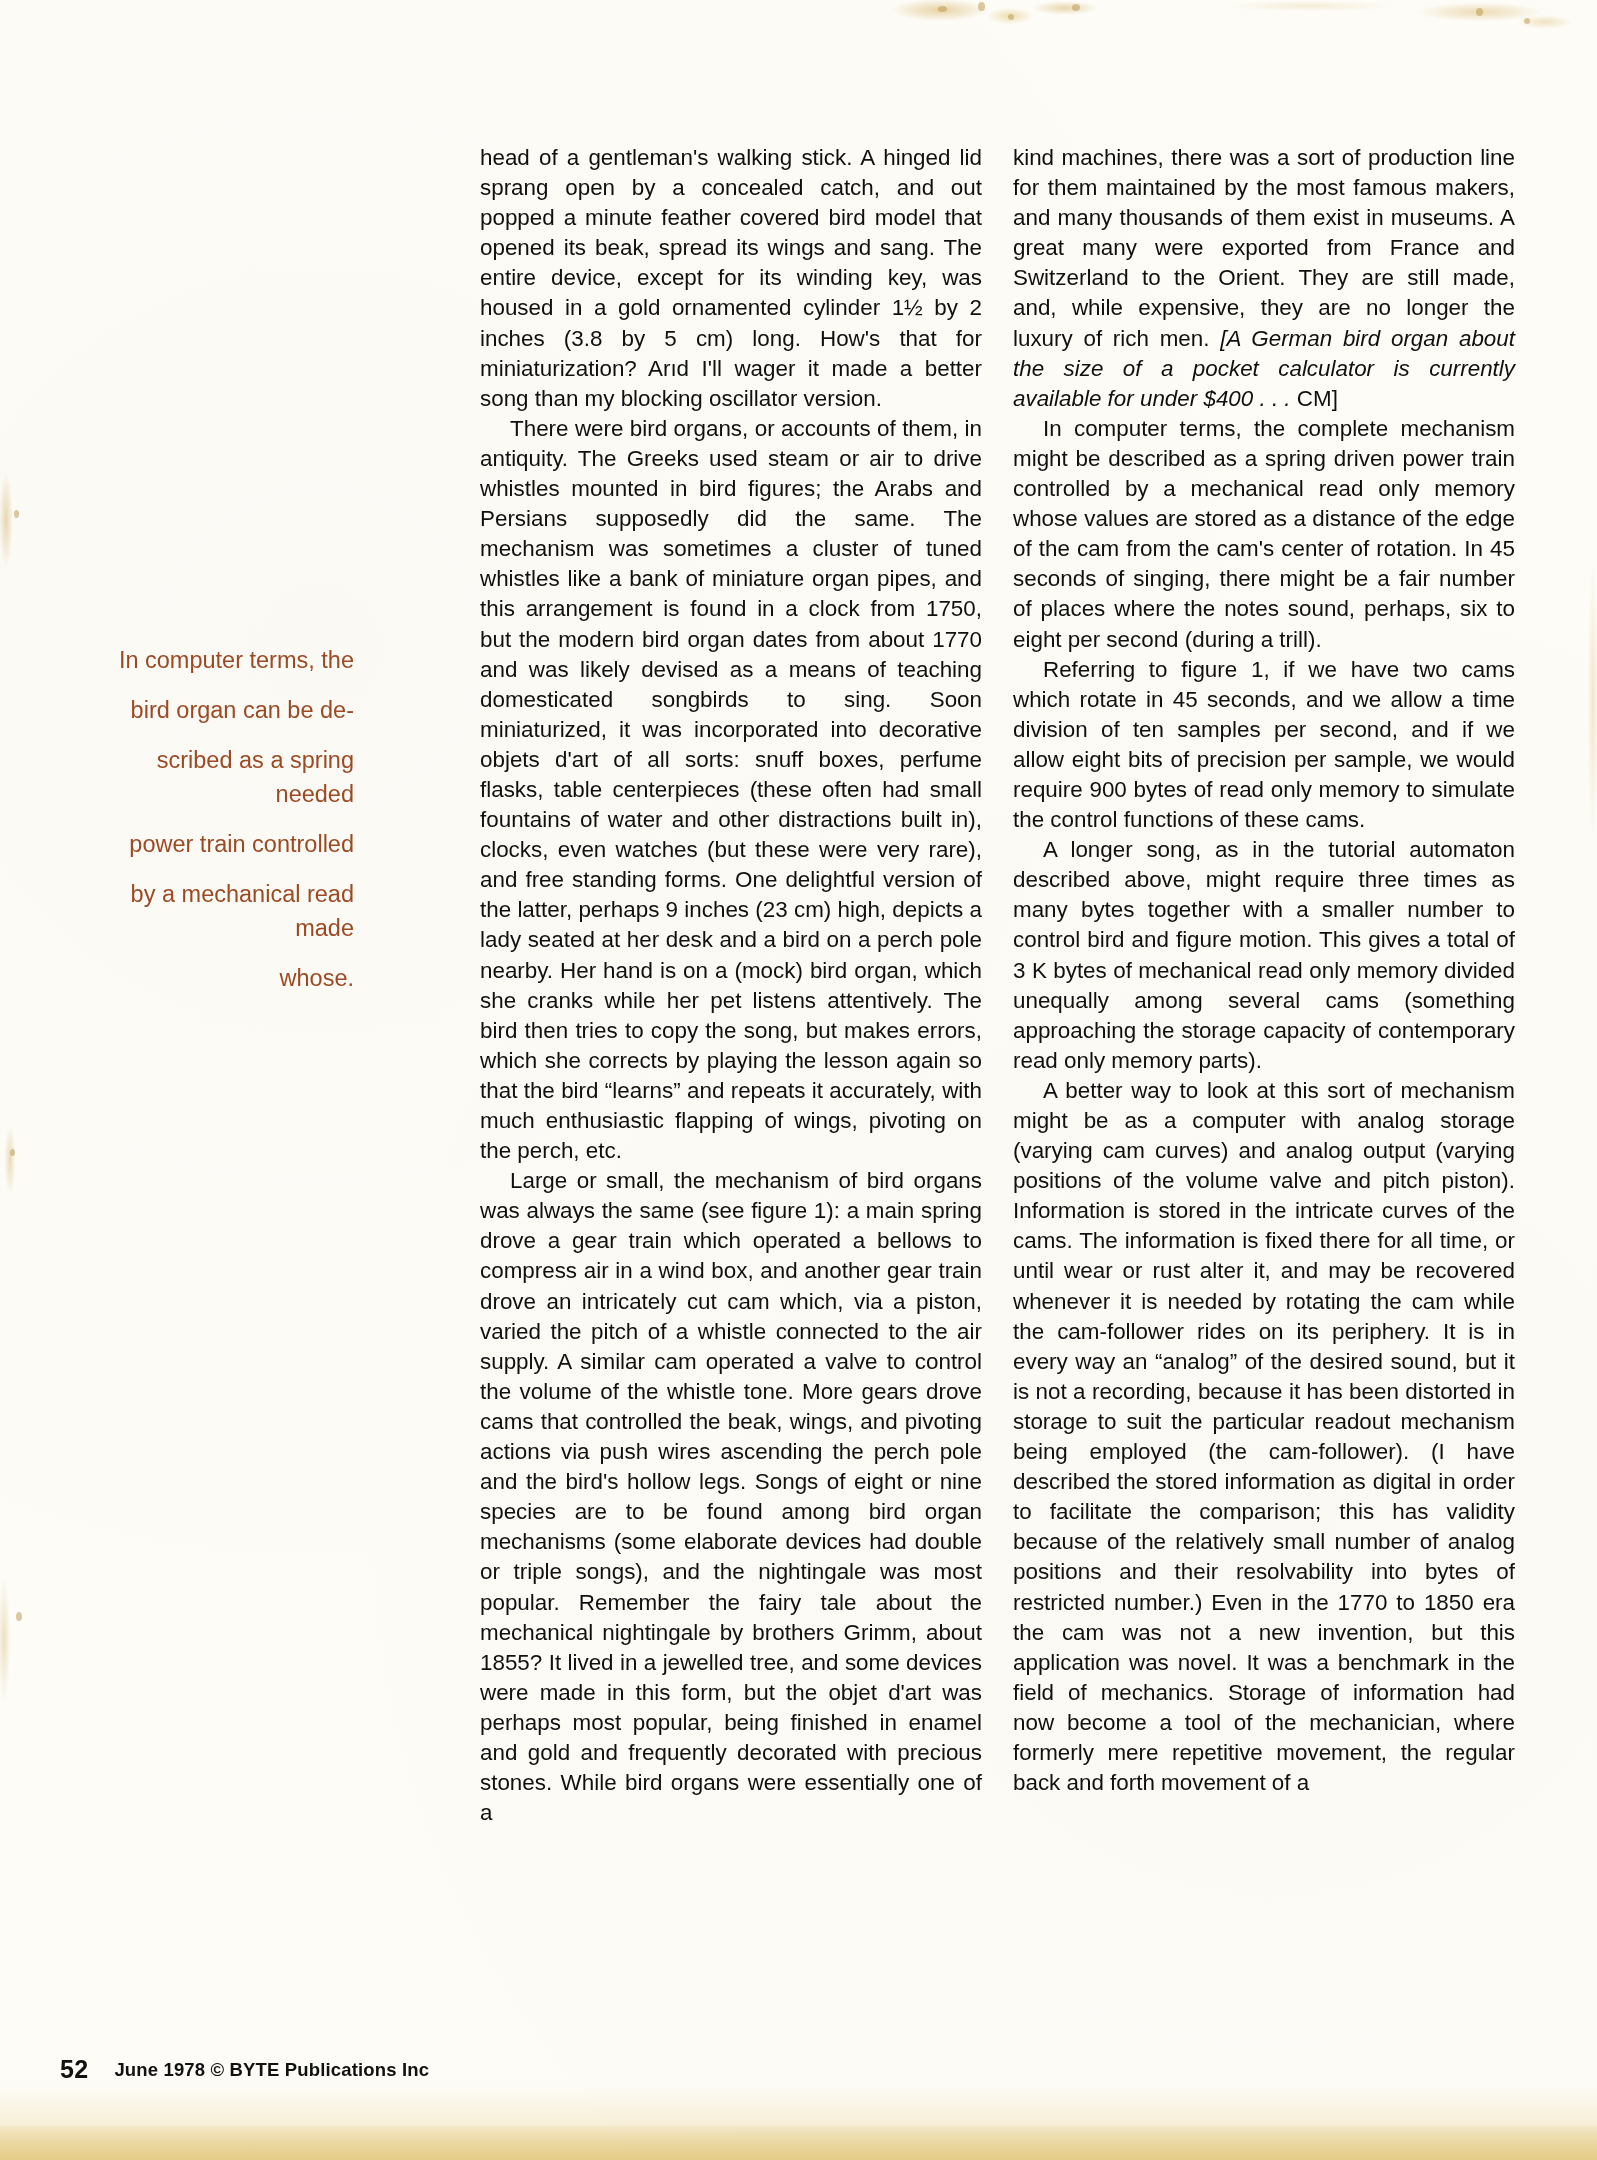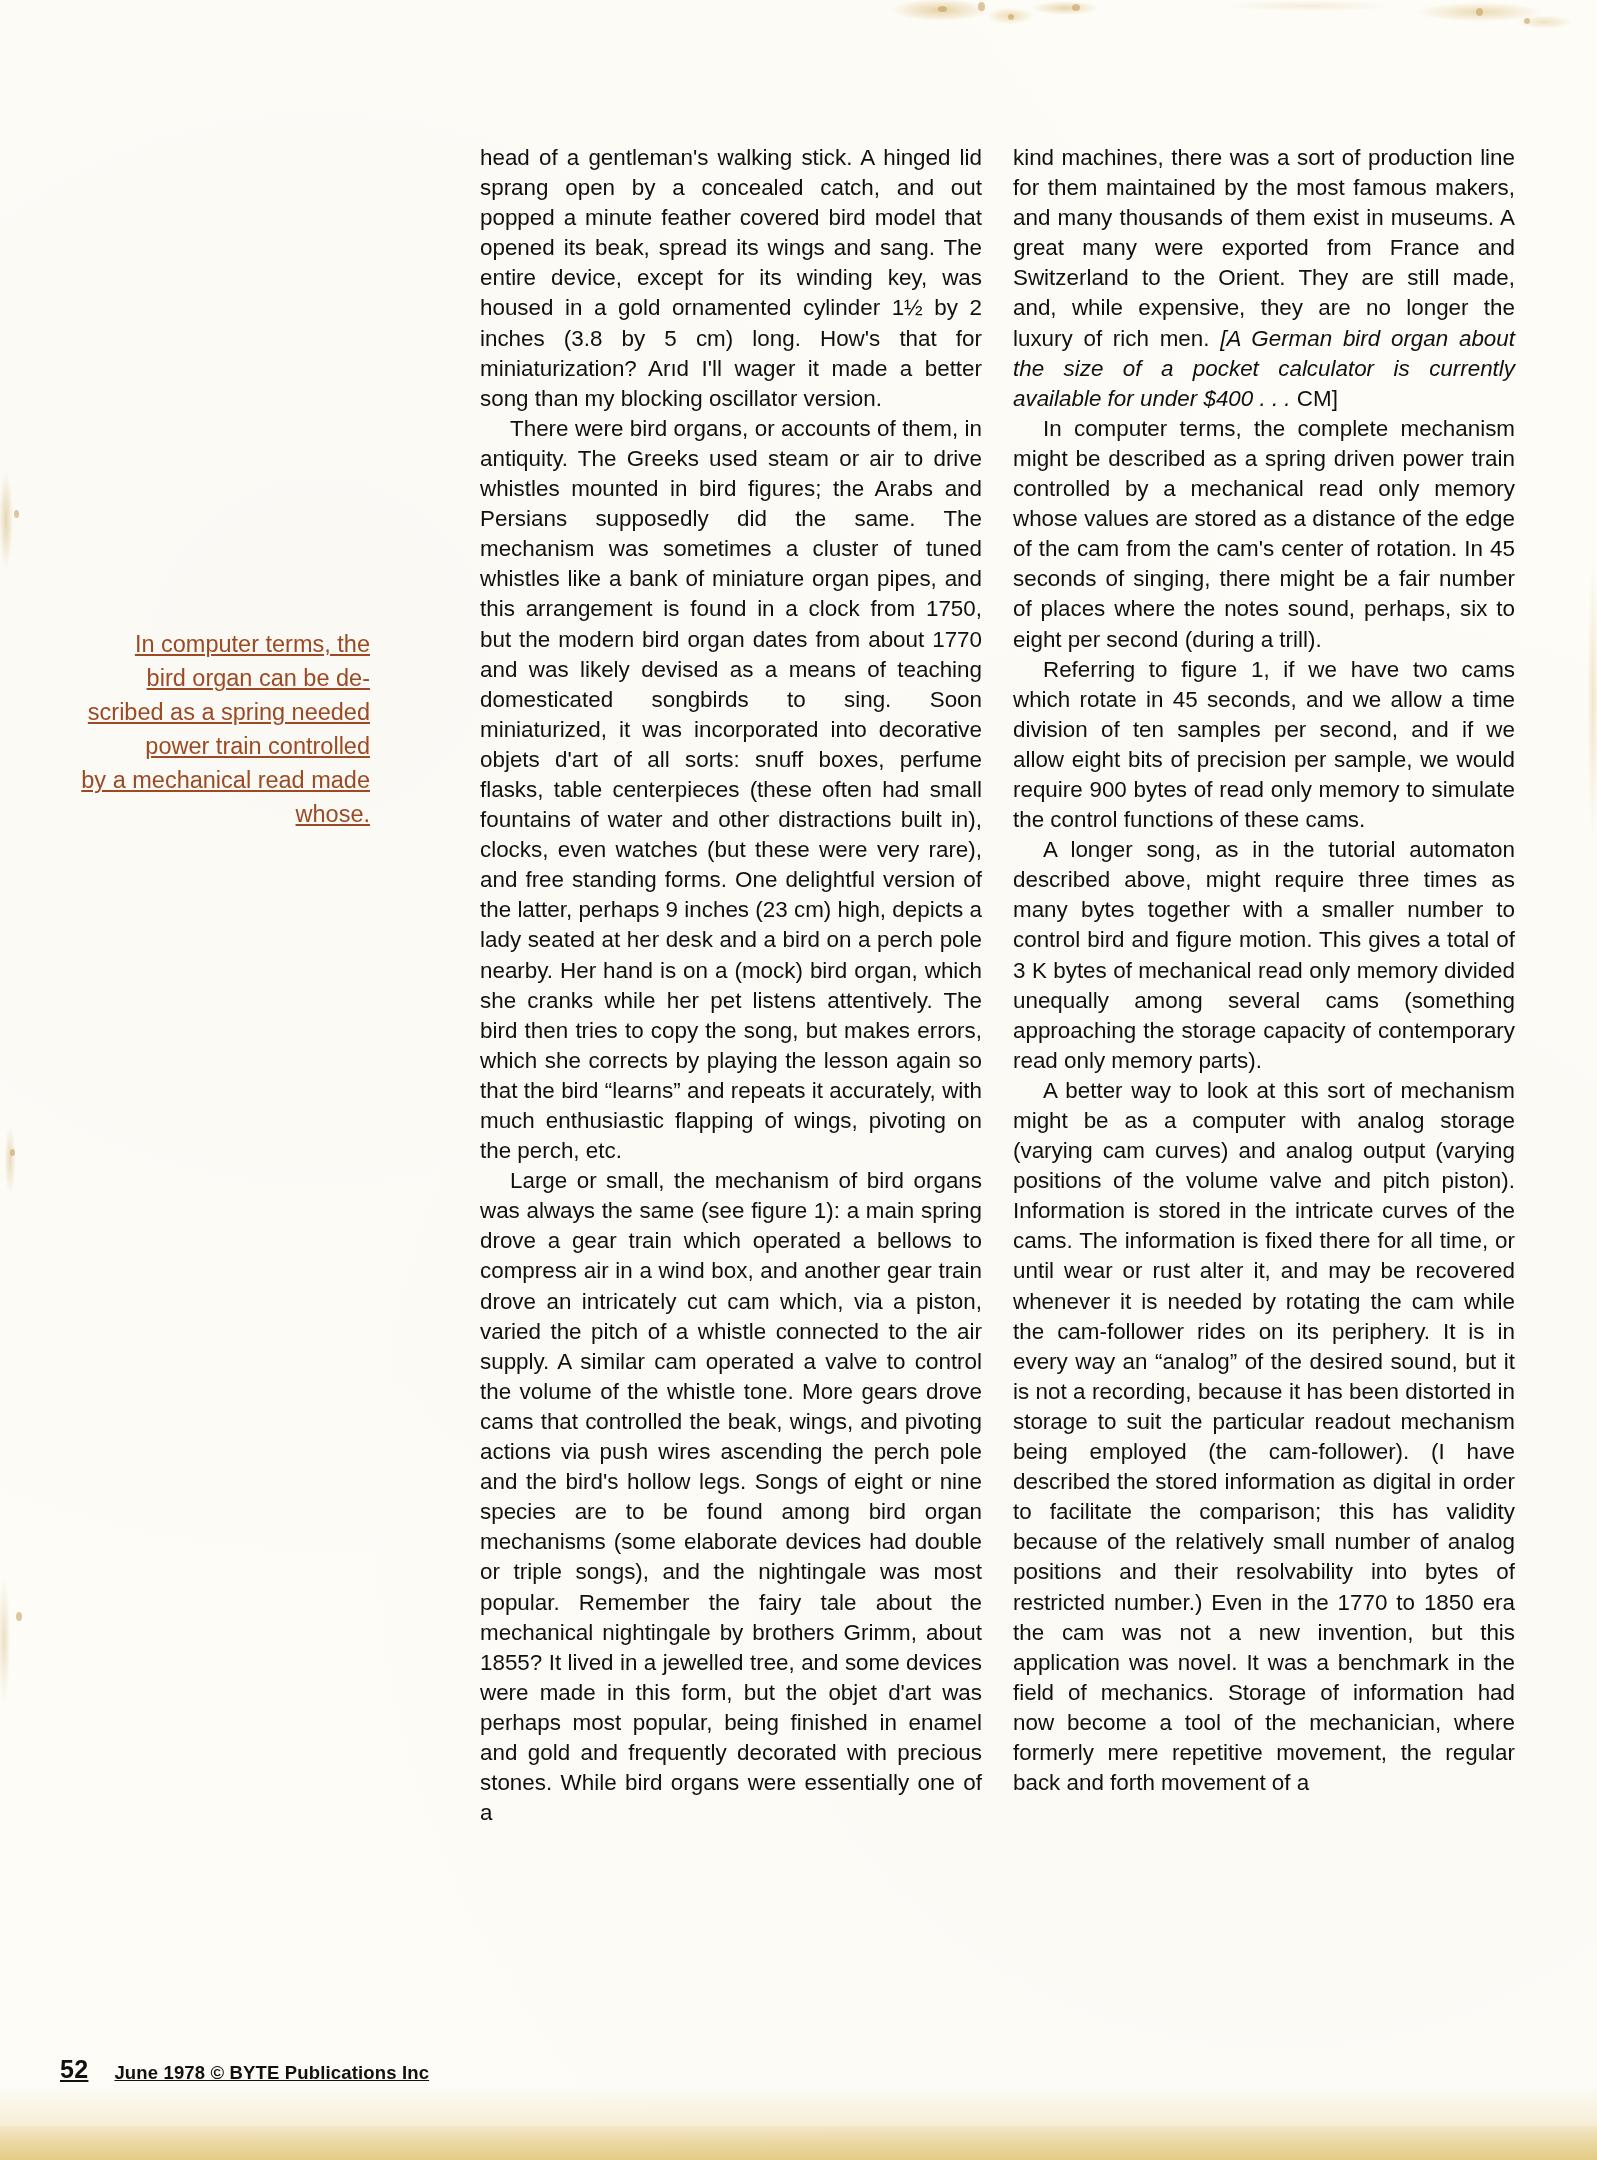--- a/index.html
+++ b/index.html
@@ -87,43 +87,42 @@
   }
   .col-quote {
     left: 60px;
     width: 310px;
     text-align: right;
     color: #9c4a24;
     font-size: 23.5px;
     line-height: 34px;
     top: 484px;
   }
-  .col-quote p { margin: 0; text-indent: 0; text-decoration: underline; }
+  .col-quote p { margin: 16px; text-indent: 0; }
   .col-mid {
     left: 432px;
     width: 502px;
     margin-left: 48px;
   }
   .col-right {
     left: 988px;
     width: 502px;
     margin-left: 25px;
   }
   .ital { font-style: italic; }
 
   
   .footer {
     position: absolute;
     left: 60px;
     bottom: 76px;
     display: flex;
-    align-items: flex-end;
+    align-items: center;
     gap: 26px;
     color: #111;
-    text-decoration: underline;
   }
   .folio {
     font-size: 25px;
     font-weight: bold;
     letter-spacing: .3px;
   }
   .imprint {
     font-size: 18.5px;
     font-weight: bold;
     letter-spacing: .15px;

